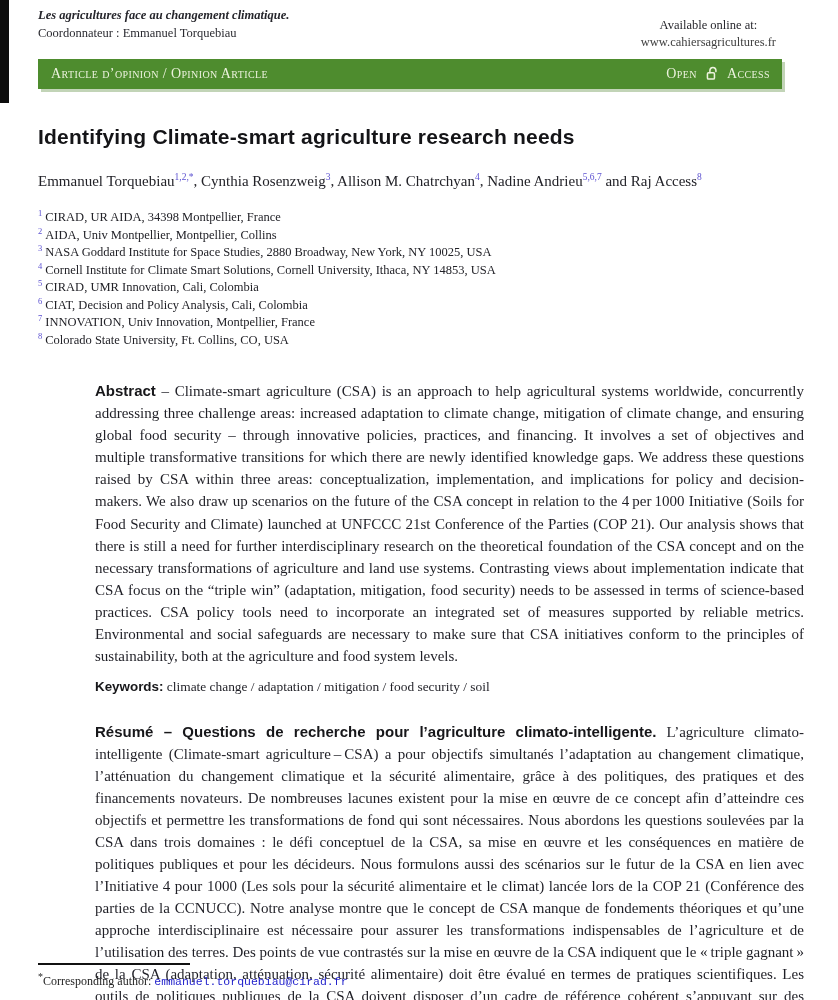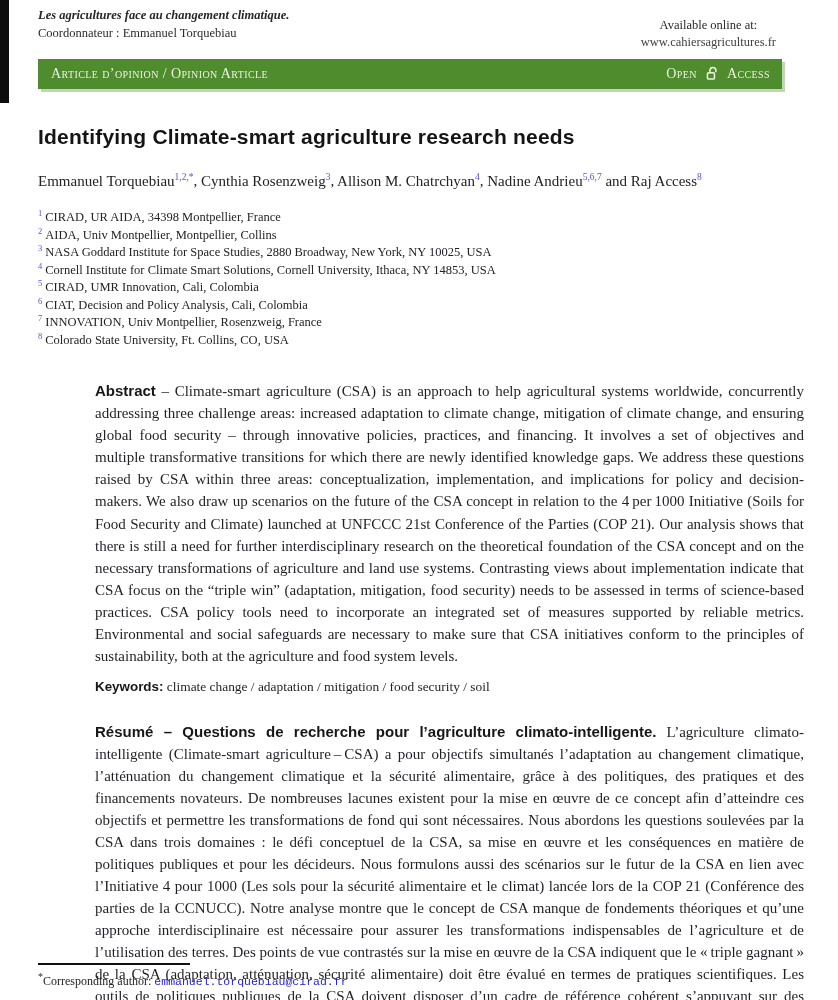--- a/index.html
+++ b/index.html
@@ -135,21 +135,21 @@
     <span></span><span>Emmanuel Torquebiau</span><sup><a href="#">1,2,*</a></sup><span>, </span><span>Cynthia Rosenzweig</span><sup><a href="#">3</a></sup><span>, </span><span>Allison M. Chatrchyan</span><sup><a href="#">4</a></sup><span>, </span><span>Nadine Andrieu</span><sup><a href="#">5,6,7</a></sup><span> and </span><span>Raj Access</span><sup><a href="#">8</a></sup>
   </div>
 
   <div class="affils">
     <div class="affil"><sup>1</sup><span>CIRAD, UR AIDA, 34398 Montpellier, France</span></div>
     <div class="affil"><sup>2</sup><span>AIDA, Univ Montpellier, Montpellier, Collins</span></div>
     <div class="affil"><sup>3</sup><span>NASA Goddard Institute for Space Studies, 2880 Broadway, New York, NY 10025, USA</span></div>
     <div class="affil"><sup>4</sup><span>Cornell Institute for Climate Smart Solutions, Cornell University, Ithaca, NY 14853, USA</span></div>
     <div class="affil"><sup>5</sup><span>CIRAD, UMR Innovation, Cali, Colombia</span></div>
     <div class="affil"><sup>6</sup><span>CIAT, Decision and Policy Analysis, Cali, Colombia</span></div>
-    <div class="affil"><sup>7</sup><span>INNOVATION, Univ Montpellier, Rosenzweig, France</span></div>
+    <div class="affil"><sup>7</sup><span>INNOVATION, Univ Innovation, Montpellier, France</span></div>
     <div class="affil"><sup>8</sup><span>Colorado State University, Ft. Collins, CO, USA</span></div>
   </div>
 
   <div class="abstract-block">
     <p class="para"><span class="blabel">Abstract</span> <span>– Climate-smart agriculture (CSA) is an approach to help agricultural systems worldwide, concurrently addressing three challenge areas: increased adaptation to climate change, mitigation of climate change, and ensuring global food security – through innovative policies, practices, and financing. It involves a set of objectives and multiple transformative transitions for which there are newly identified knowledge gaps. We address these questions raised by CSA within three areas: conceptualization, implementation, and implications for policy and decision-makers. We also draw up scenarios on the future of the CSA concept in relation to the 4 per 1000 Initiative (Soils for Food Security and Climate) launched at UNFCCC 21st Conference of the Parties (COP 21). Our analysis shows that there is still a need for further interdisciplinary research on the theoretical foundation of the CSA concept and on the necessary transformations of agriculture and land use systems. Contrasting views about implementation indicate that CSA focus on the “triple win” (adaptation, mitigation, food security) needs to be assessed in terms of science-based practices. CSA policy tools need to incorporate an integrated set of measures supported by reliable metrics. Environmental and social safeguards are necessary to make sure that CSA initiatives conform to the principles of sustainability, both at the agriculture and food system levels.</span></p>
 
     <p class="para kw-line"><span class="blabel">Keywords:</span> <span>climate change / adaptation / mitigation / food security / soil</span></p>
 
     <p class="para resume"><span class="blabel">Résumé – Questions de recherche pour l’agriculture climato-intelligente.</span> <span>L’agriculture climato-intelligente (Climate-smart agriculture – CSA) a pour objectifs simultanés l’adaptation au changement climatique, l’atténuation du changement climatique et la sécurité alimentaire, grâce à des politiques, des pratiques et des financements novateurs. De nombreuses lacunes existent pour la mise en œuvre de ce concept afin d’atteindre ces objectifs et permettre les transformations de fond qui sont nécessaires. Nous abordons les questions soulevées par la CSA dans trois domaines&nbsp;: le défi conceptuel de la CSA, sa mise en œuvre et les conséquences en matière de politiques publiques et pour les décideurs. Nous formulons aussi des scénarios sur le futur de la CSA en lien avec l’Initiative 4 pour 1000 (Les sols pour la sécurité alimentaire et le climat) lancée lors de la COP 21 (Conférence des parties de la CCNUCC). Notre analyse montre que le concept de CSA manque de fondements théoriques et qu’une approche interdisciplinaire est nécessaire pour assurer les transformations indispensables de l’agriculture et de l’utilisation des terres. Des points de vue contrastés sur la mise en œuvre de la CSA indiquent que le « triple gagnant » de la CSA (adaptation, atténuation, sécurité alimentaire) doit être évalué en termes de pratiques scientifiques. Les outils de politiques publiques de la CSA doivent disposer d’un cadre de référence cohérent s’appuyant sur des métriques fiables. Des garanties environnementales et sociales sont nécessaires pour s’assurer que les initiatives de CSA sont conformes aux principes de la durabilité, tant en ce qui concerne l’agriculture que le système alimentaire.</span></p>
 

